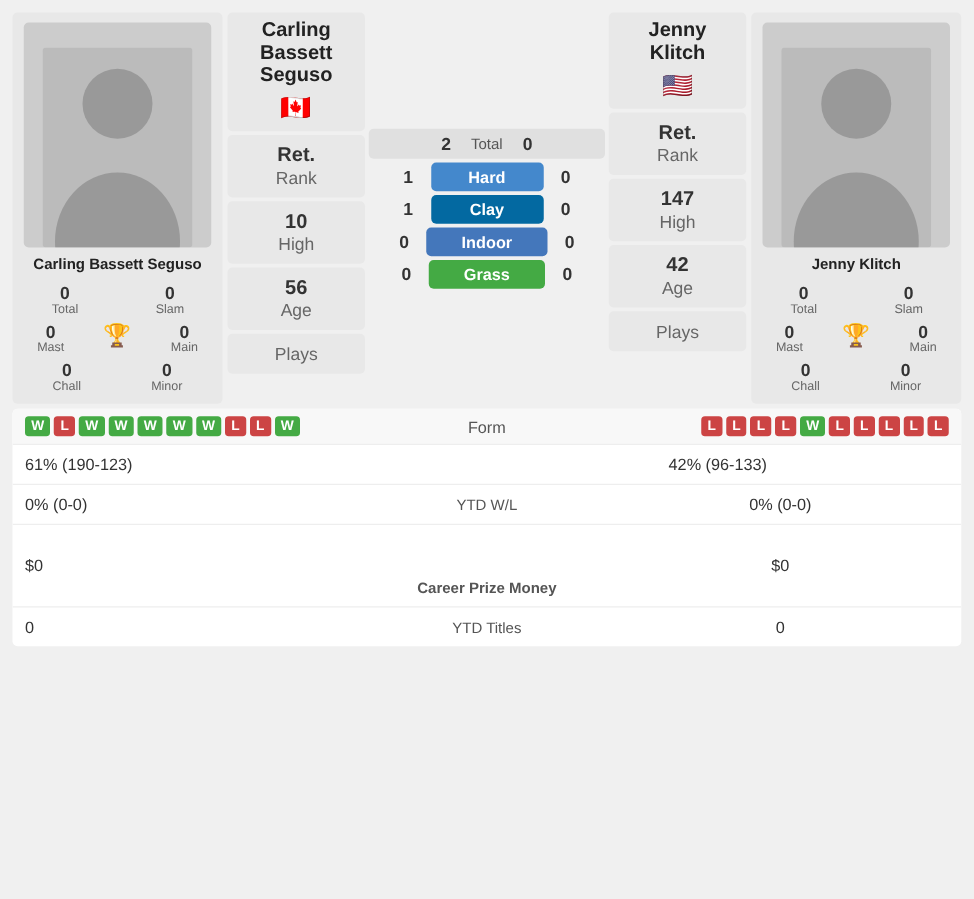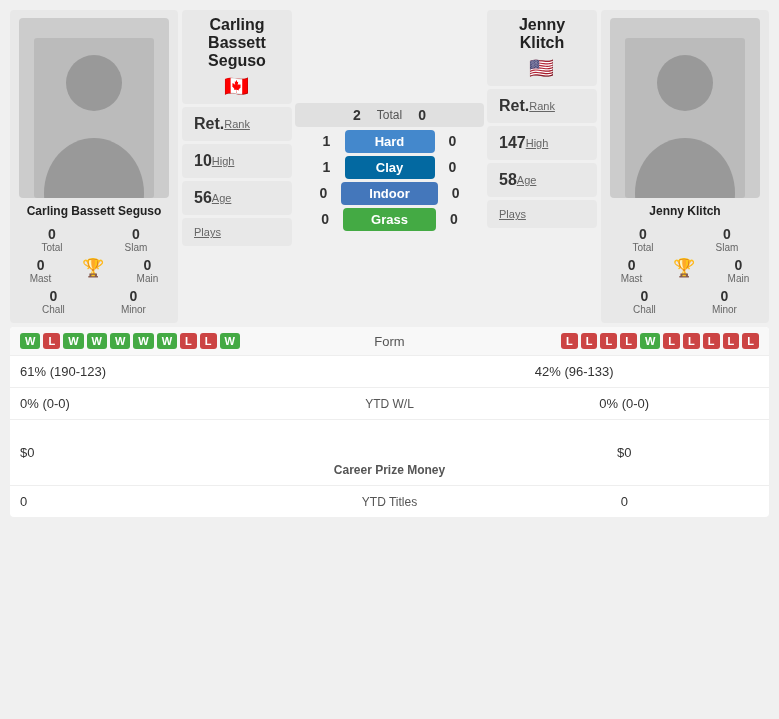--- a/index.html
+++ b/index.html
@@ -100,33 +100,32 @@
     }
     .flag-img {
       font-size: 20px;
     }
     
     .stat-box-left, .stat-box-right {
       background: #e8e8e8;
       border-radius: 4px;
       padding: 8px 12px;
       display: flex;
-      flex-direction: row;
+      flex-direction: column;
       align-items: center;
       min-width: 90px;
     }
     .stat-box-value {
       font-size: 16px;
       font-weight: bold;
       color: #333;
     }
     .stat-box-label {
-      font-size: 11px;
+      font-size: 14px;
       color: #666;
-      text-decoration: underline;
     }
     .court-row {
       display: flex;
       align-items: center;
       justify-content: center;
       gap: 8px;
     }
     .court-count {
       font-size: 14px;
       font-weight: bold;
@@ -383,21 +382,21 @@
         </div>
         <div class="stat-box-right">
           <span class="stat-box-value">Ret.</span>
           <span class="stat-box-label">Rank</span>
         </div>
         <div class="stat-box-right">
           <span class="stat-box-value">147</span>
           <span class="stat-box-label">High</span>
         </div>
         <div class="stat-box-right">
-          <span class="stat-box-value">58</span>
+          <span class="stat-box-value">42</span>
           <span class="stat-box-label">Age</span>
         </div>
         <div class="stat-box-right">
           <span class="stat-box-label">Plays</span>
         </div>
       </div>
     </div>
 
     <div class="player-card">
       <div class="player-avatar">

